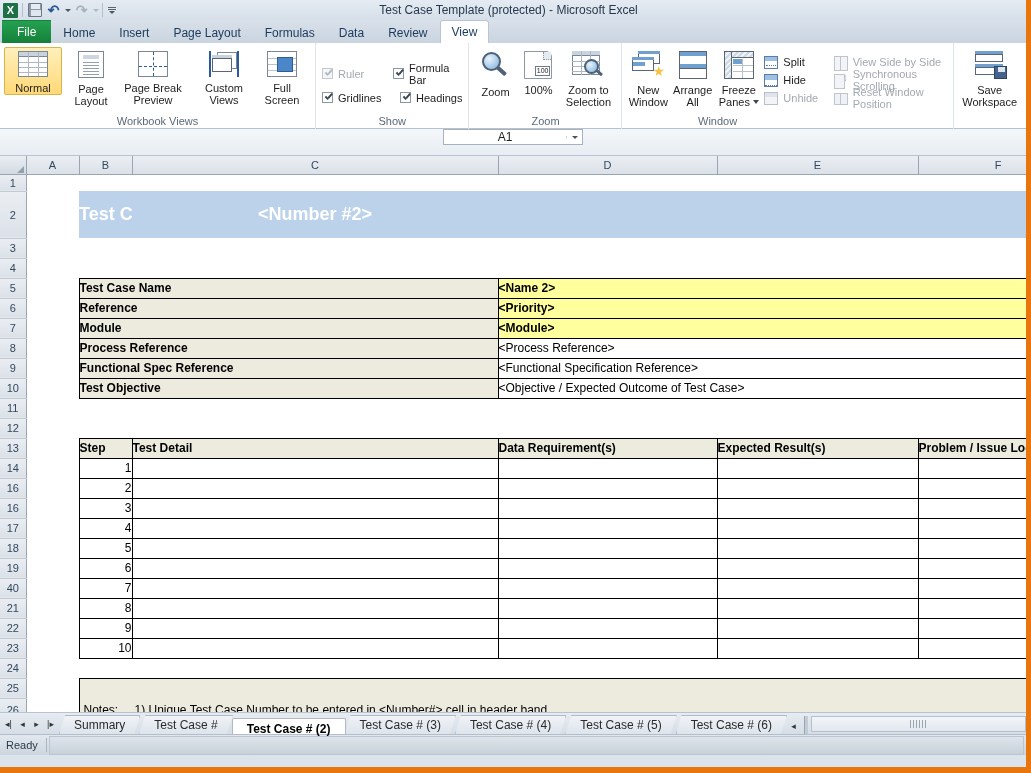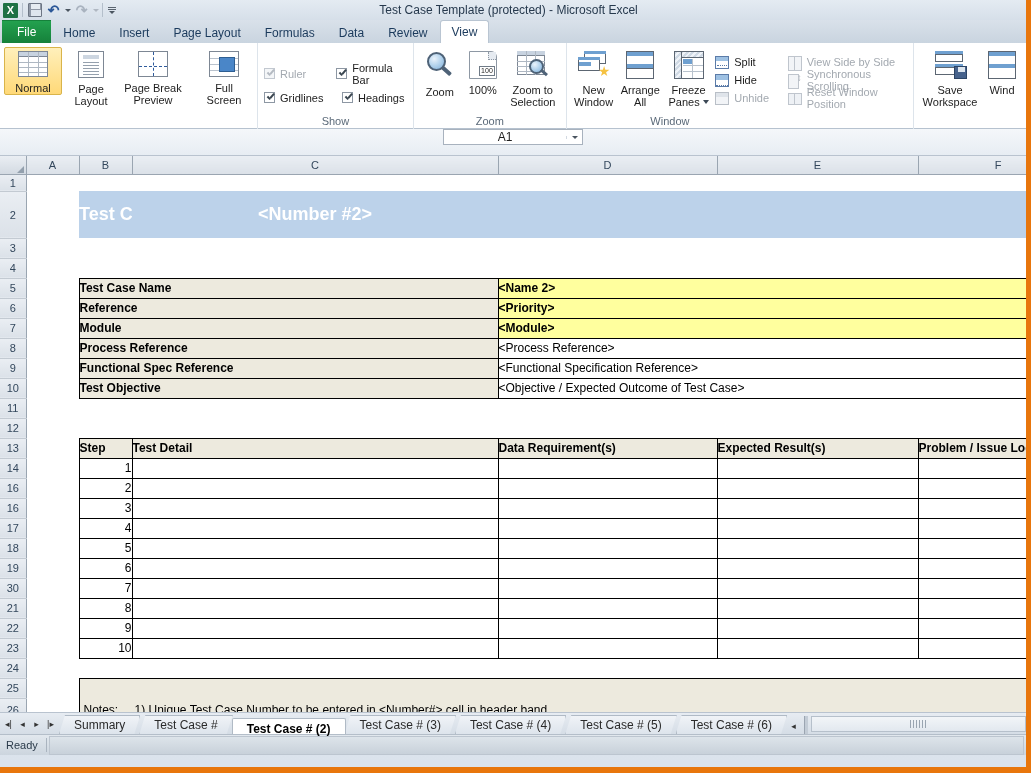--- a/index.html
+++ b/index.html
@@ -328,32 +328,40 @@
         <div class="bigbtn" style="width:66px">
           <span class="ic">
             <span class="ic-pbp" style="display:inline-block"><span class="dash-v"></span><span class="dash-h"></span></span>
           </span>
           <span>Page Break</span>
           <span>Preview</span>
         </div>
 
         <div style="width:1px;background:#dde4eb;margin:2px 4px 2px 4px;"></div>
 
+        <div class="bigbtn">
+          <span class="ic">
+            <span class="ic-cust" style="display:inline-block"><span class="bL"></span><span class="bR"></span><span class="w1"></span><span class="w2"></span><span class="w2h"></span></span>
+          </span>
+          <span>Custom</span>
+          <span>Views</span>
+        </div>
 
         <div class="bigbtn">
           <span class="ic">
             <span class="ic-full" style="display:inline-block">
               <span class="g" style="top:6px"></span><span class="g" style="top:12px"></span><span class="g" style="top:18px"></span>
               <span class="scr"></span>
             </span>
           </span>
           <span>Full</span>
           <span>Screen</span>
         </div>
       </div>
+      <div class="rlabel">Workbook Views</div>
     </div>
 
     <div class="rgroup" style="width:170px">
       <div class="rbody" style="flex-direction:column;justify-content:center;padding-top:11px;">
         <div style="display:flex;">
           <div class="smallrow dis" style="width:78px">
             <span class="cb dis on"></span>
             <span>Ruler</span>
           </div>
           <div class="smallrow">
@@ -680,21 +688,21 @@
       <tr style="height:20px">
         <th class="rh">19</th>
         <td class="cell nb"></td>
         <td class="stnum">6</td>
         <td class="stcell"></td>
         <td class="stcell"></td>
         <td class="stcell"></td>
         <td class="stcell"></td>
       </tr>
       <tr style="height:20px">
-        <th class="rh">30</th>
+        <th class="rh">40</th>
         <td class="cell nb"></td>
         <td class="stnum">7</td>
         <td class="stcell"></td>
         <td class="stcell"></td>
         <td class="stcell"></td>
         <td class="stcell"></td>
       </tr>
       <tr style="height:20px">
         <th class="rh">21</th>
         <td class="cell nb"></td>

